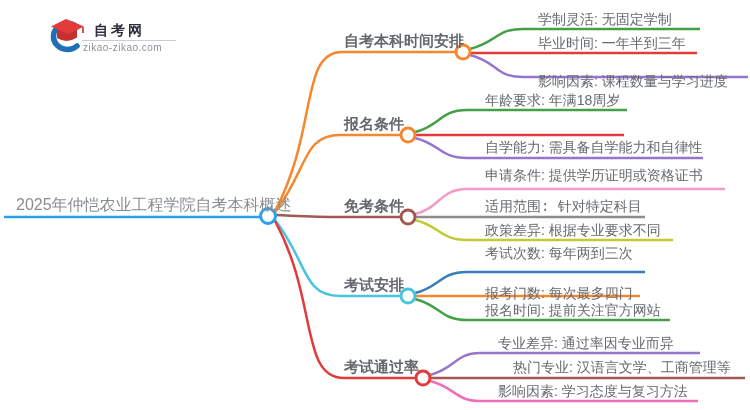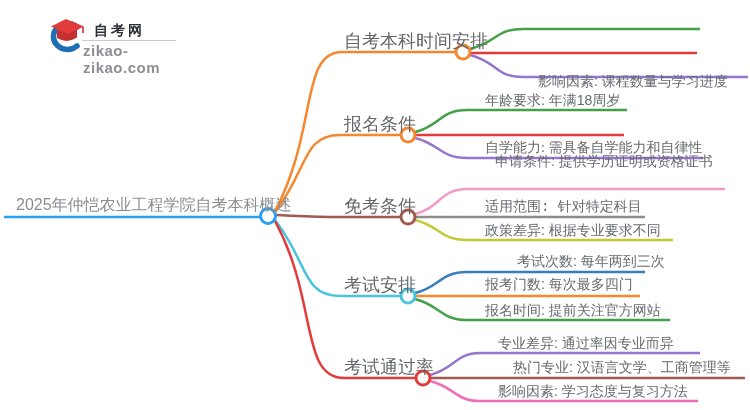--- a/index.html
+++ b/index.html
@@ -15,29 +15,29 @@
   svg.wires { position:absolute; left:0; top:0; width:750px; height:410px; }
   .lbl {
     position:absolute;
     white-space:nowrap;
     color:#666a6e;
     font-size:14px;
     line-height:18px;
     cursor:default;
   }
   .root-lbl { font-size:16px; color:#8a8d90; }
-  .branch-lbl { font-size:18px; color:#63676b; }
+  .branch-lbl { font-size:15px; color:#63676b;font-weight:bold; }
   .logo { position:absolute; left:44px; top:16px; width:150px; height:40px; }
   .logo-icon { position:absolute; left:0; top:2px; width:44px; height:36px; }
   .logo-title {
     position:absolute; left:50px; top:6px;
     font-size:14px; font-weight:bold; color:#2a2f38; letter-spacing:3px;
   }
   .logo-divider { position:absolute; left:38px; top:24px; width:94px; height:1px; background:#c9ccd0; }
-  .logo-sub { position:absolute; left:39px; top:26px; font-size:15px; color:#8d9196; letter-spacing:0.5px;font-weight:bold; }
+  .logo-sub { position:absolute; left:39px; top:26px; font-size:10px; color:#8d9196; letter-spacing:0.5px; }
 </style>
 </head>
 <body>
 
 <div class="canvas">
 
   <svg class="wires" viewBox="0 0 750 410">
 
     <path d="M4,217 H261" fill="none" stroke-width="2.5" stroke="#2b9ff0"></path>
 
@@ -88,30 +88,32 @@
   </div>
 
   <div class="lbl root-lbl" style="left:16px; top:196px;">2025年仲恺农业工程学院自考本科概述</div>
 
   <div class="lbl branch-lbl" style="left:344px; top:32px;">自考本科时间安排</div>
   <div class="lbl branch-lbl" style="left:344px; top:115px;text-align:right;">报名条件</div>
   <div class="lbl branch-lbl" style="left:344px; top:197px;">免考条件</div>
   <div class="lbl branch-lbl" style="left:344px; top:276px;">考试安排</div>
   <div class="lbl branch-lbl" style="left:344px; top:358px;">考试通过率</div>
 
+  <div class="lbl" style="left:538px; top:10px;">学制灵活: 无固定学制</div>
+  <div class="lbl" style="left:538px; top:34px;">毕业时间: 一年半到三年</div>
   <div class="lbl" style="left:538px; top:72px;">影响因素: 课程数量与学习进度</div>
 
   <div class="lbl" style="left:485px; top:91px;">年龄要求: 年满18周岁</div>
   <div class="lbl" style="left:485px; top:139px;font-family:Liberation Serif, serif;">自学能力: 需具备自学能力和自律性</div>
 
-  <div class="lbl" style="left:485px; top:152px;margin-left:10px;">申请条件: 提供学历证明或资格证书</div>
+  <div class="lbl" style="left:485px; top:166px;">申请条件: 提供学历证明或资格证书</div>
   <div class="lbl" style="left:485px; top:198px;font-family:Liberation Mono, monospace;">适用范围: 针对特定科目</div>
   <div class="lbl" style="left:485px; top:221px;">政策差异: 根据专业要求不同</div>
 
-  <div class="lbl" style="left:485px; top:252px;margin-left:32px;">考试次数: 每年两到三次</div>
-  <div class="lbl" style="left:485px; top:275px;text-align:center;">报考门数: 每次最多四门</div>
+  <div class="lbl" style="left:485px; top:244px;">考试次数: 每年两到三次</div>
+  <div class="lbl" style="left:485px; top:284px;text-align:center;">报考门数: 每次最多四门</div>
   <div class="lbl" style="left:485px; top:301px;">报名时间: 提前关注官方网站</div>
 
   <div class="lbl" style="left:498px; top:334px;">专业差异: 通过率因专业而异</div>
   <div class="lbl" style="left:498px; top:358px;margin-left:15px;">热门专业: 汉语言文学、工商管理等</div>
   <div class="lbl" style="left:498px; top:382px;">影响因素: 学习态度与复习方法</div>
 
 </div>
 
 </body></html>

